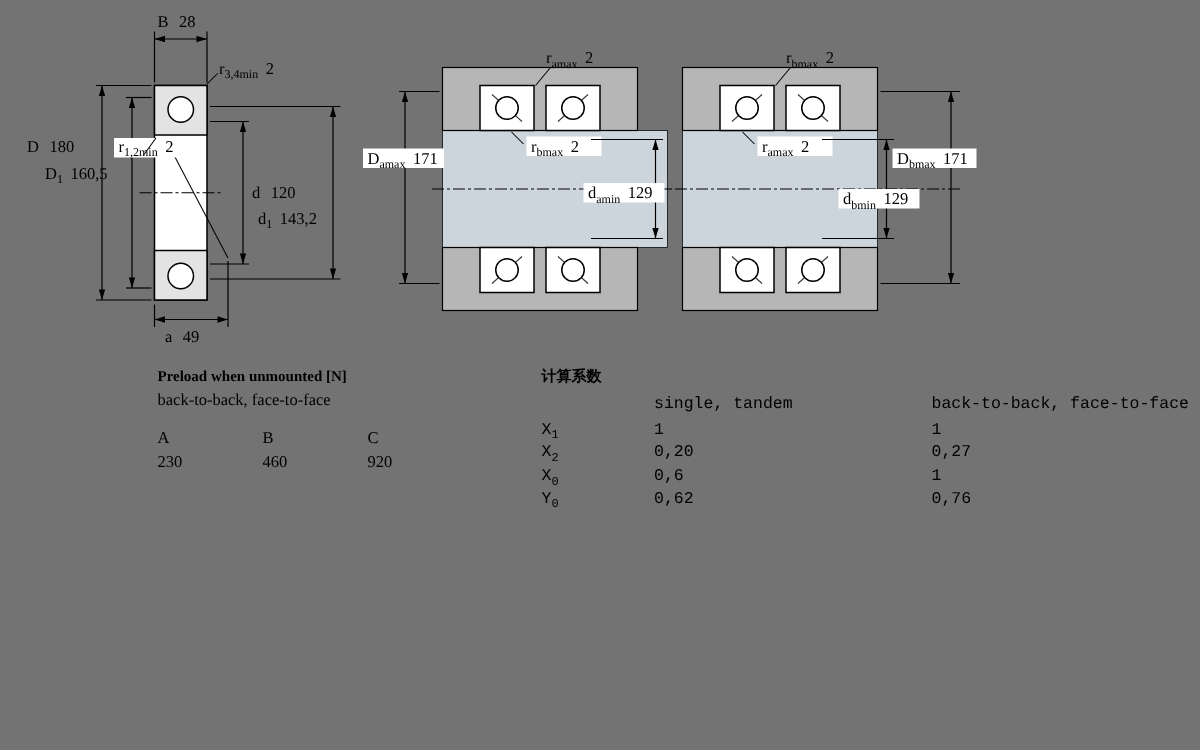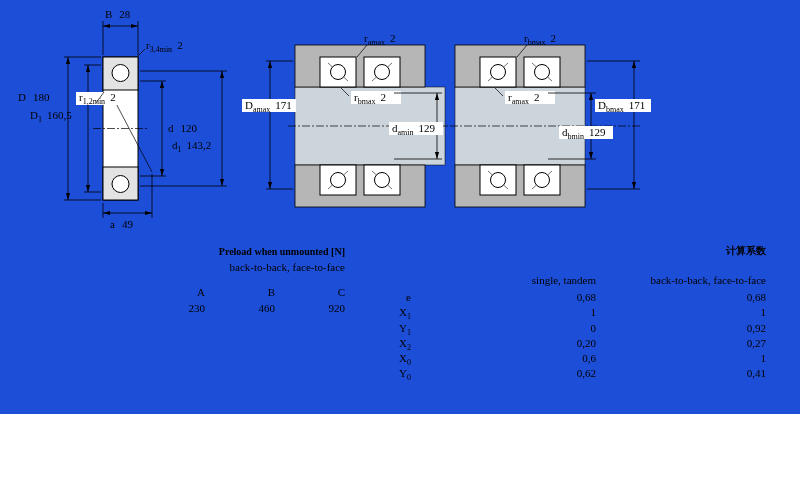--- a/index.html
+++ b/index.html
@@ -1,18 +1,18 @@
 <!DOCTYPE html>
 <html><head>
 <meta charset="utf-8">
 <style>
   * { margin:0; padding:0; box-sizing:border-box; }
   html,body { width:800px; height:500px; background:#fff; }
   body { font-family:"Liberation Serif", serif; color:#000; }
-  #stage { position:relative; width:800px; height:414px; background:#1d4ed8; overflow:hidden;text-align:right; }
+  #stage { position:relative; width:800px; height:500px; background:#737373; overflow:hidden; }
   svg { position:absolute; left:0; top:0; }
   .ext { stroke:#000; stroke-width:0.8; fill:none; }
   .lead { stroke:#000; stroke-width:0.7; fill:none; }
   .dimline { stroke:#000; stroke-width:0.8; fill:none;
              marker-start:url(#arr); marker-end:url(#arr); }
   .cline { stroke:#000; stroke-width:0.7; fill:none; stroke-dasharray:8 2 2 2; }
   .slant { stroke:#333; stroke-width:0.7; fill:none; }
   text.dim { font-family:"Liberation Serif", serif; font-size:11px; fill:#000; }
   tspan.sub { font-size:8px; }
   .block { position:absolute; font-size:11px; }
@@ -199,40 +199,34 @@
   <div class="bold-title">Preload when unmounted [N]</div>
   <div class="sub-line">back-to-back, face-to-face</div>
   <div class="prow" style="margin-top:13px;">
     <span>A</span><span>B</span><span>C</span>
   </div>
   <div class="prow" style="margin-top:4px;">
     <span>230</span><span>460</span><span>920</span>
   </div>
 </div>
 
-<div class="block" style="left:326px; top:244px; width:440px;">
+<div class="block" style="left:361px; top:244px; width:440px;">
   <div class="bold-title">计算系数</div>
-  <div style="margin-top:16px;">
+  <div style="margin-top:6px;font-family:Liberation Mono, monospace;">
     <div class="frow fhead">
       <span class="fc1"></span><span class="fc2">single, tandem</span><span class="fc3">back-to-back, face-to-face</span>
     </div>
     <div class="frow">
-      <span class="fc1"><span>e</span><sub></sub></span><span class="fc2">0,68</span><span class="fc3">0,68</span>
-    </div>
-    <div class="frow">
       <span class="fc1"><span>X</span><sub>1</sub></span><span class="fc2">1</span><span class="fc3">1</span>
     </div>
     <div class="frow">
-      <span class="fc1"><span>Y</span><sub>1</sub></span><span class="fc2">0</span><span class="fc3">0,92</span>
-    </div>
-    <div class="frow">
       <span class="fc1"><span>X</span><sub>2</sub></span><span class="fc2">0,20</span><span class="fc3">0,27</span>
     </div>
     <div class="frow">
       <span class="fc1"><span>X</span><sub>0</sub></span><span class="fc2">0,6</span><span class="fc3">1</span>
     </div>
     <div class="frow">
-      <span class="fc1"><span>Y</span><sub>0</sub></span><span class="fc2">0,62</span><span class="fc3">0,41</span>
+      <span class="fc1"><span>Y</span><sub>0</sub></span><span class="fc2">0,62</span><span class="fc3">0,76</span>
     </div>
   </div>
 </div>
 
 </div>
 
 </body></html>

